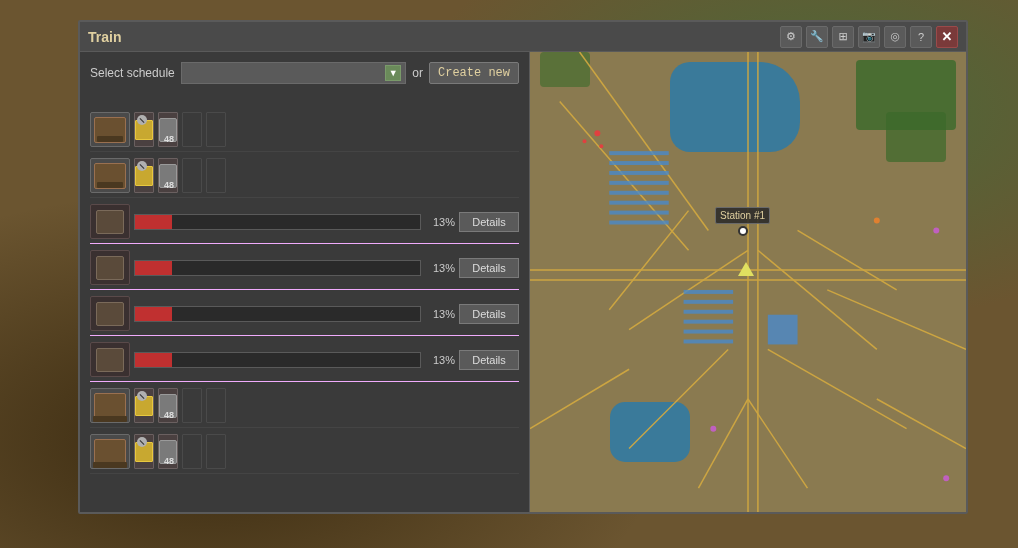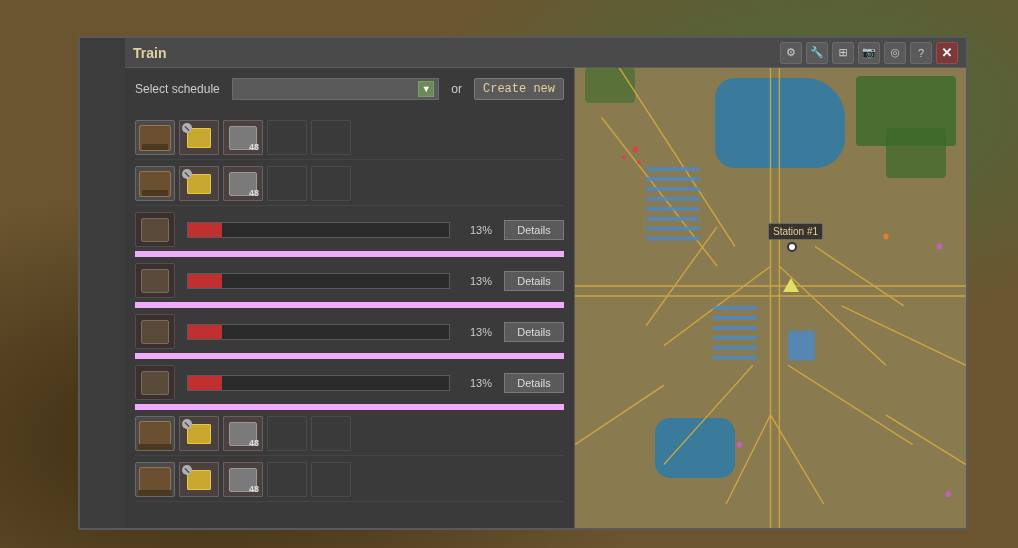--- a/index.html
+++ b/index.html
@@ -19,27 +19,26 @@
       background: 
         radial-gradient(ellipse at 20% 80%, #3a2a10 0%, transparent 40%),
         radial-gradient(ellipse at 80% 20%, #4a6a3a 0%, transparent 35%),
         #6b5530;
     }
 
     
     .main-window {
       position: absolute;
       left: 78px;
-      top: 36px;
+      top: 20px;
       width: 890px;
       height: 494px;
       background: #3c3c3c;
       border: 2px solid #5a5a5a;
       border-radius: 2px;
-      padding-left: 45px;
     }
 
     
     .title-bar {
       display: flex;
       align-items: center;
       justify-content: space-between;
       background: #4a4a4a;
       border-bottom: 1px solid #5a5a5a;
       height: 30px;
@@ -130,22 +129,22 @@
       border-radius: 7px;
       border: 1px solid #6a6a6a;
       position: relative;
       cursor: pointer;
     }
 
     
     .schedule-row {
       display: flex;
       align-items: center;
-      gap: 12px;
-      margin-bottom: 16px;
+      gap: 6px;
+      margin-bottom: 24px;
     }
 
     .schedule-label {
       color: #ccc;
       font-size: 12px;
       white-space: nowrap;
     }
 
     .schedule-dropdown {
       flex: 1;
@@ -216,21 +215,21 @@
       position: relative;
       border-radius: 2px;
     }
 
     .car-icon-engine {
       background: #4a4a4a;
     }
 
     
     .cargo-slot {
-      width: 40px;
+      width: 20px;
       height: 35px;
       background: #4a4040;
       border: 1px solid #6a6060;
       display: flex;
       align-items: center;
       justify-content: center;
       position: relative;
       border-radius: 1px;
     }
 
@@ -286,23 +285,23 @@
       width: 6px;
       height: 1px;
       background: #333;
       transform: rotate(45deg);
     }
 
     
     .fuel-row {
       display: flex;
       align-items: center;
-      gap: 12px;
+      gap: 4px;
       padding: 4px 0;
-      border-bottom: 6px solid #f0abfc;
+      border-bottom: 1px solid #f0abfc;
     }
 
     .fuel-bar-container {
       flex: 1;
       height: 16px;
       background: #2a2a2a;
       border: 1px solid #5a5a5a;
       position: relative;
     }
 
@@ -383,21 +382,20 @@
 
     .station-label {
       background: rgba(40,40,40,0.85);
       color: #e0d0a0;
       font-size: 10px;
       padding: 2px 4px;
       border: 1px solid #6a6a6a;
       border-radius: 2px;
       white-space: nowrap;
       margin-bottom: 2px;
-      margin-left: 8px;
     }
 
     
     .train-triangle {
       position: absolute;
       width: 0;
       height: 0;
       border-left: 8px solid transparent;
       border-right: 8px solid transparent;
       border-bottom: 14px solid #e0e060;

